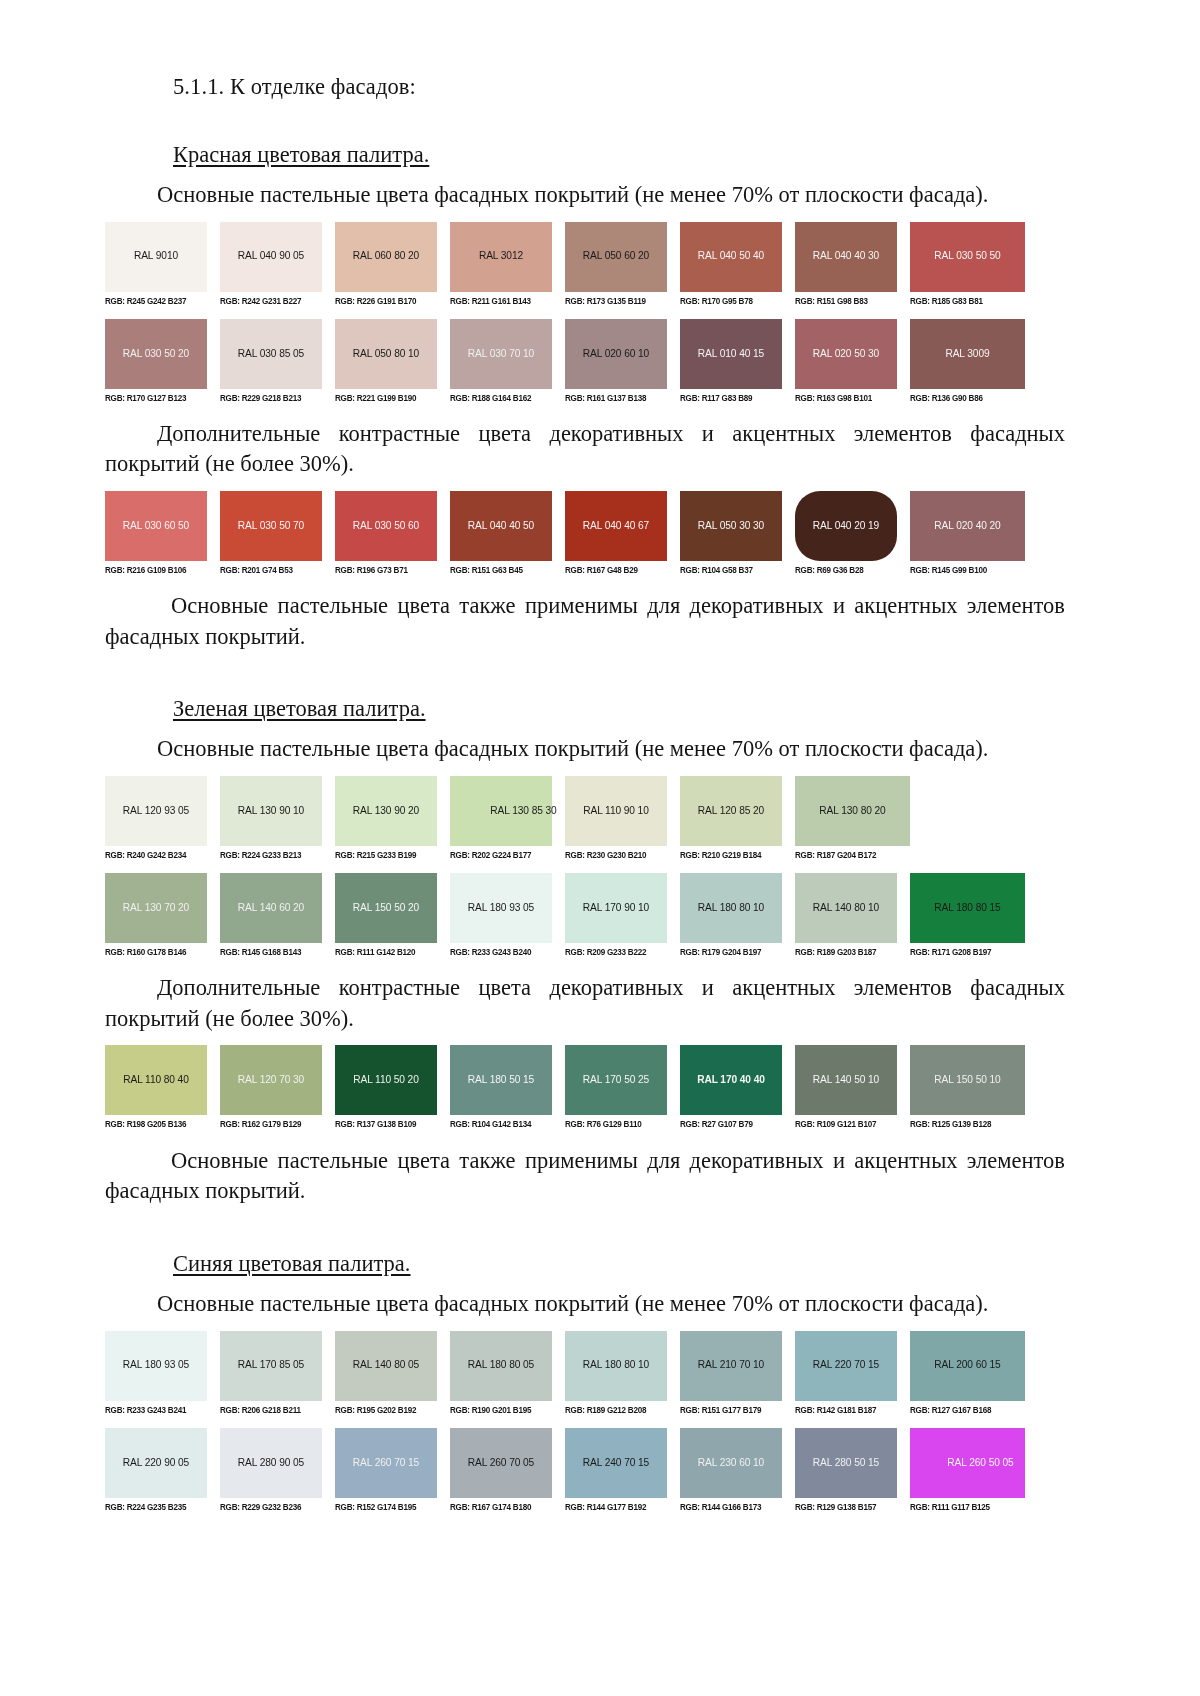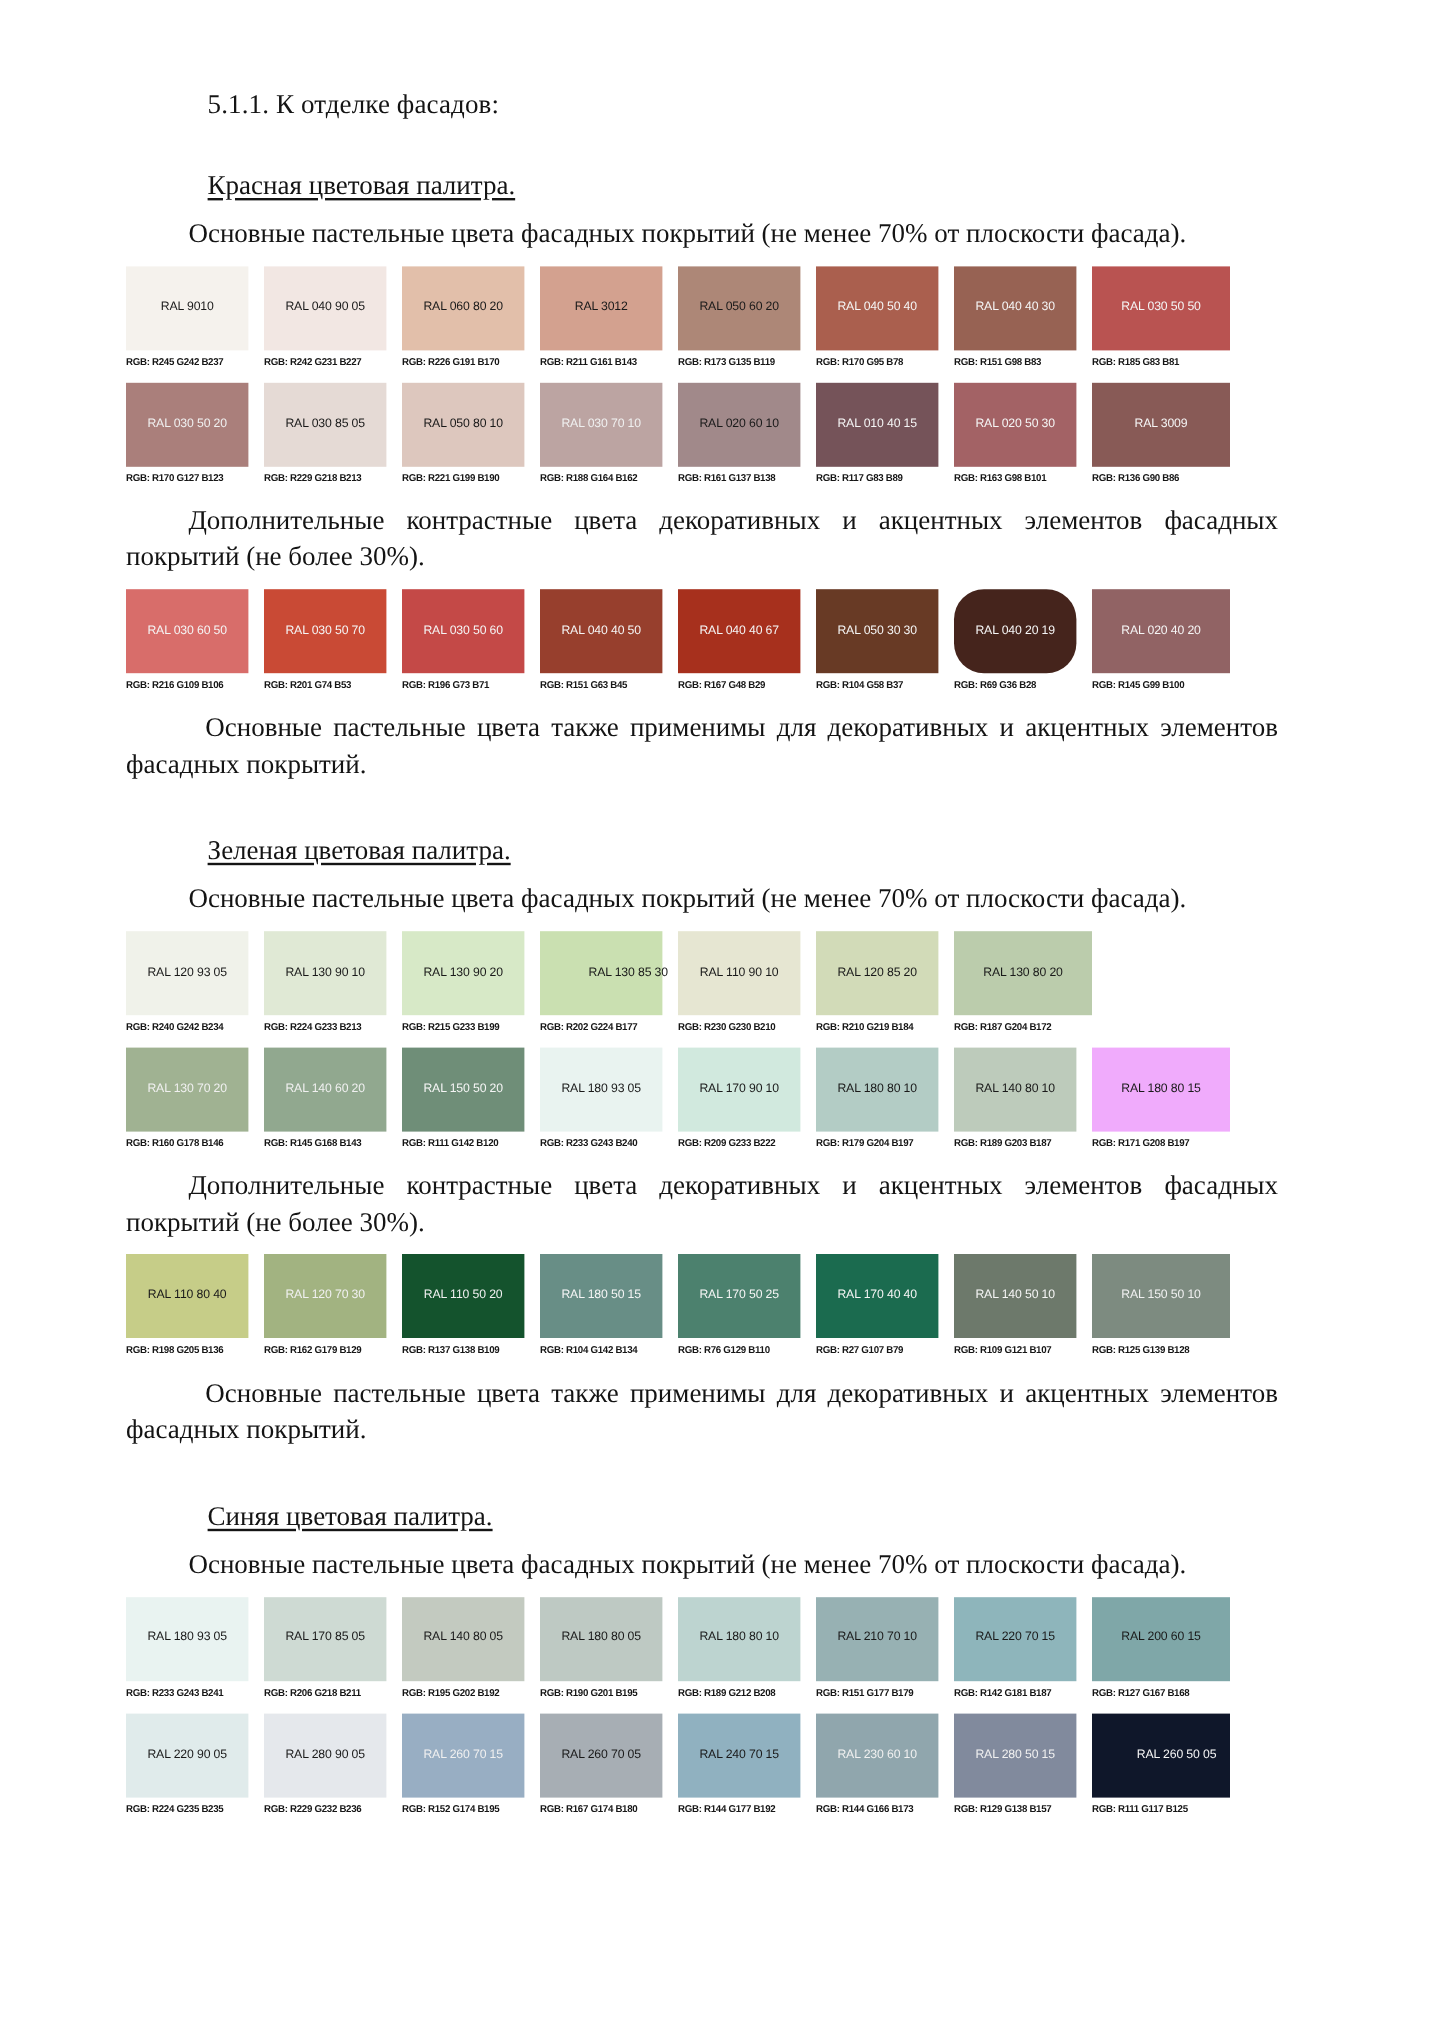--- a/index.html
+++ b/index.html
@@ -363,21 +363,21 @@
             </div>
             <div class="swatch-rgb">RGB: R179 G204 B197</div>
           </div>
           <div class="swatch-cell">
             <div class="swatch-box" style="background: rgb(189, 203, 187);">
               <span class="swatch-label" style="color: rgb(26, 26, 26);">RAL 140 80 10</span>
             </div>
             <div class="swatch-rgb">RGB: R189 G203 B187</div>
           </div>
           <div class="swatch-cell">
-            <div class="swatch-box" style="background: #f0abfc;">
+            <div class="swatch-box" style="background: #15803d;">
               <span class="swatch-label" style="color: rgb(26, 26, 26);">RAL 180 80 15</span>
             </div>
             <div class="swatch-rgb">RGB: R171 G208 B197</div>
           </div>
         </div>
       <div class="after-swatch-gap"></div>
 
       <p class="para">Дополнительные контрастные цвета декоративных и акцентных элементов фасадных покрытий (не более 30%).</p>
       <div class="spacer-sm"></div>
       <div class="swatch-row" id="r1a0">
@@ -406,21 +406,21 @@
             <div class="swatch-rgb">RGB: R104 G142 B134</div>
           </div>
           <div class="swatch-cell">
             <div class="swatch-box" style="background: rgb(76, 129, 110);">
               <span class="swatch-label" style="color: rgb(245, 245, 245);">RAL 170 50 25</span>
             </div>
             <div class="swatch-rgb">RGB: R76 G129 B110</div>
           </div>
           <div class="swatch-cell">
             <div class="swatch-box" style="background: rgb(27, 107, 79);">
-              <span class="swatch-label" style="color: rgb(245, 245, 245);">RAL 170 40 40</span>
+              <span class="swatch-label" style="color: rgb(245, 245, 245); font-weight: bold;">RAL 170 40 40</span>
             </div>
             <div class="swatch-rgb">RGB: R27 G107 B79</div>
           </div>
           <div class="swatch-cell">
             <div class="swatch-box" style="background: rgb(109, 121, 107);">
               <span class="swatch-label" style="color: rgb(245, 245, 245);">RAL 140 50 10</span>
             </div>
             <div class="swatch-rgb">RGB: R109 G121 B107</div>
           </div>
           <div class="swatch-cell">
@@ -530,21 +530,21 @@
             </div>
             <div class="swatch-rgb">RGB: R144 G166 B173</div>
           </div>
           <div class="swatch-cell">
             <div class="swatch-box" style="background: rgb(129, 138, 157);">
               <span class="swatch-label" style="color: rgb(240, 240, 240);">RAL 280 50 15</span>
             </div>
             <div class="swatch-rgb">RGB: R129 G138 B157</div>
           </div>
           <div class="swatch-cell">
-            <div class="swatch-box" style="background: #0f172a; padding-left: 26px;">
+            <div class="swatch-box" style="background: #d946ef; padding-left: 26px;">
               <span class="swatch-label" style="color: rgb(245, 245, 245);">RAL 260 50 05</span>
             </div>
             <div class="swatch-rgb">RGB: R111 G117 B125</div>
           </div>
         </div>
     </div>
 
   </div>
 </div>
 

